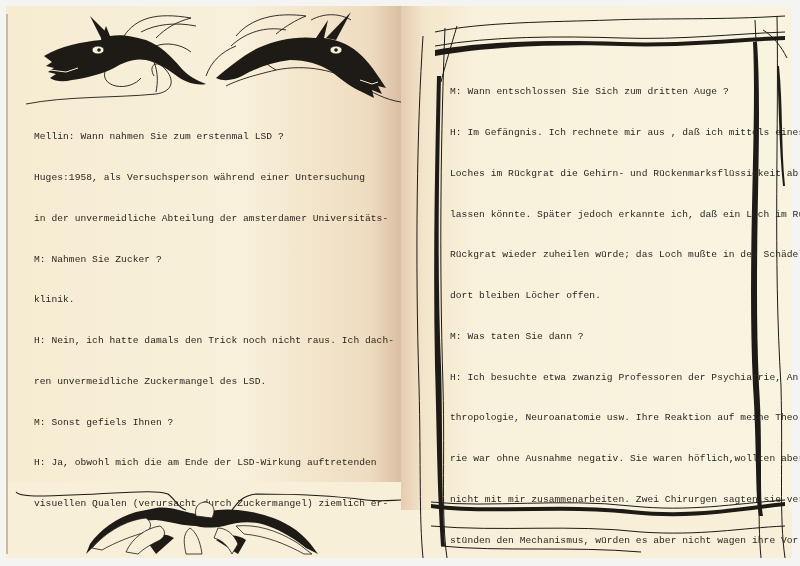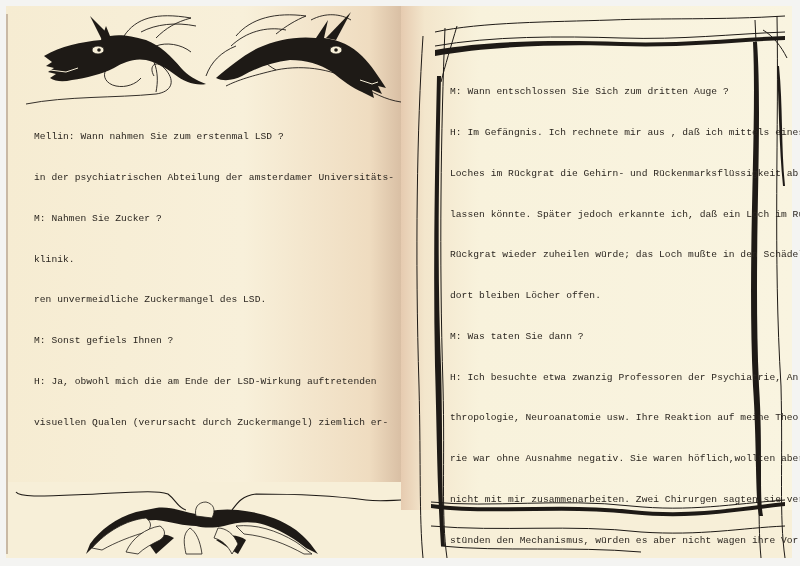--- a/index.html
+++ b/index.html
@@ -85,23 +85,25 @@
         <circle cx="330" cy="44" r="1.8"></circle>
       </g>
       <g fill="none" stroke="#f7efd8" stroke-width="1">
         <path d="M44,64 L60,66 L72,62"></path>
         <path d="M354,74 L366,78 L372,76"></path>
       </g>
     </svg>
 
     <div class="text-block text-left">
       <span class="line">Mellin: Wann nahmen Sie zum erstenmal LSD ?</span>
-      <span class="line">in der psychiatrischen Abteilung der amsterdamer Universitäts-</span>
+      <span class="line">Huges:1958, als Versuchsperson während einer Untersuchung</span>
+      <span class="line">in der unvermeidliche Abteilung der amsterdamer Universitäts-</span>
       <span class="line">M: Nahmen Sie Zucker ?</span>
       <span class="line">klinik.</span>
+      <span class="line">H: Nein, ich hatte damals den Trick noch nicht raus. Ich dach-</span>
       <span class="line">ren unvermeidliche Zuckermangel des LSD.</span>
       <span class="line">M: Sonst gefiels Ihnen ?</span>
       <span class="line">H: Ja, obwohl mich die am Ende der LSD-Wirkung auftretenden</span>
       <span class="line">visuellen Qualen (verursacht durch Zuckermangel) ziemlich er-</span>
       
       
       
       
       
       

